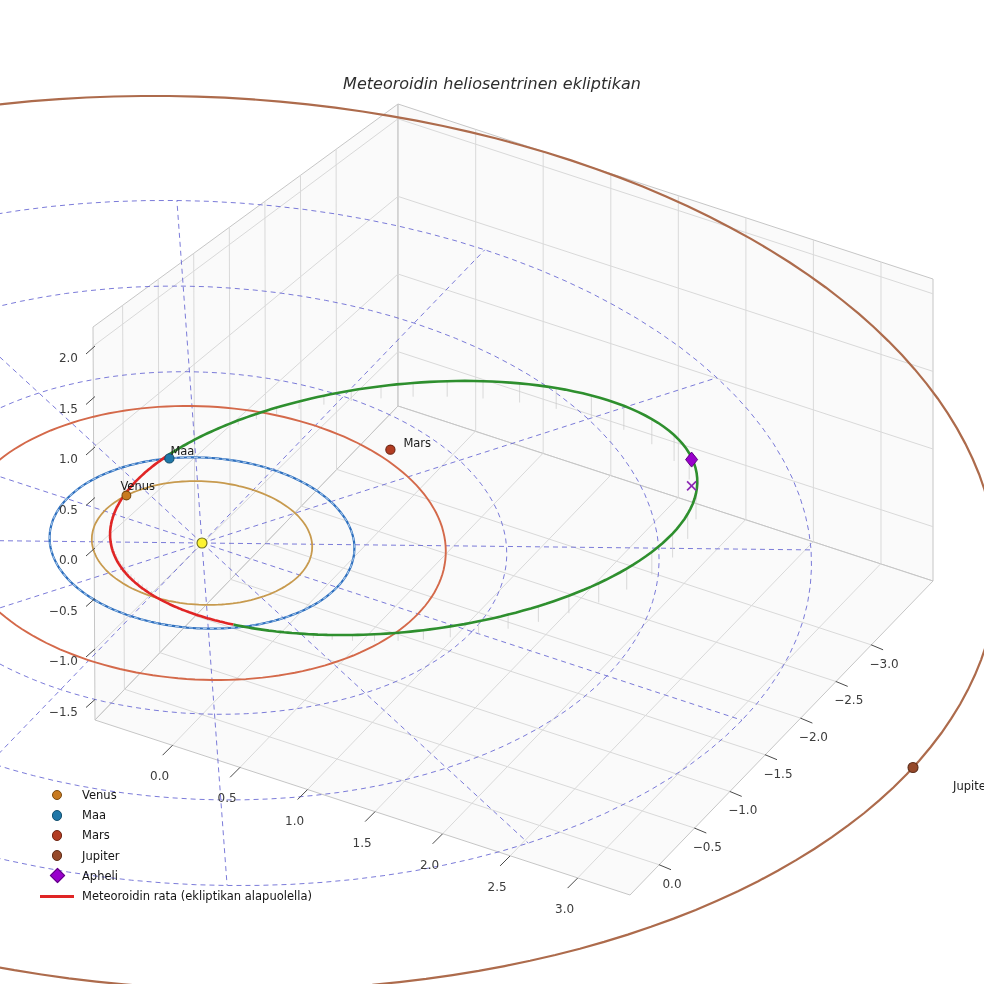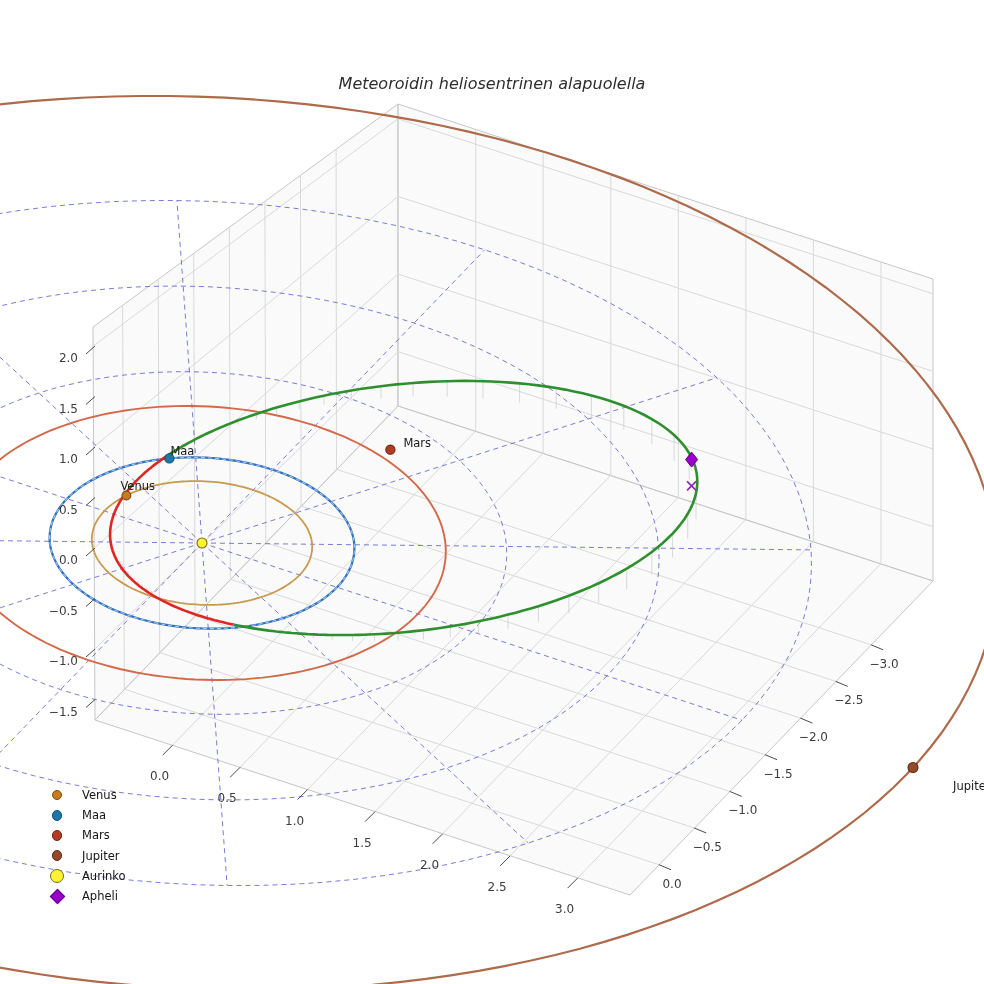--- a/index.html
+++ b/index.html
@@ -213,21 +213,21 @@
         <path stroke="#4a4a4a" stroke-width="1" d="M95.0 548.0L86.0 556.0" fill="none"></path>
         <text x="78.0" y="564.0" font-size="12" fill="#3c3c3c" text-anchor="end">0.0</text>
         <path stroke="#4a4a4a" stroke-width="1" d="M95.0 598.5L86.0 606.5" fill="none"></path>
         <text x="78.0" y="614.5" font-size="12" fill="#3c3c3c" text-anchor="end">−0.5</text>
         <path stroke="#4a4a4a" stroke-width="1" d="M95.0 649.0L86.0 657.0" fill="none"></path>
         <text x="78.0" y="665.0" font-size="12" fill="#3c3c3c" text-anchor="end">−1.0</text>
         <path stroke="#4a4a4a" stroke-width="1" d="M95.0 699.5L86.0 707.5" fill="none"></path>
         <text x="78.0" y="715.5" font-size="12" fill="#3c3c3c" text-anchor="end">−1.5</text>
       </g>
     </svg>
-  <div class="plot-title">Meteoroidin heliosentrinen alapuolella</div>
+  <div class="plot-title">Meteoroidin heliosentrinen ekliptikan</div>
   <div class="legend" id="legend">
       <div class="legend-row">
         <span class="lg-marker">
           <span class="mk-dot" style="background: rgb(200, 122, 32); border: 1px solid rgb(122, 74, 16);"></span>
         </span>
         <span class="lg-label">Venus</span>
       </div>
       <div class="legend-row">
         <span class="lg-marker">
           <span class="mk-dot" style="background: rgb(31, 119, 168); border: 1px solid rgb(20, 80, 111);"></span>
@@ -241,24 +241,24 @@
         <span class="lg-label">Mars</span>
       </div>
       <div class="legend-row">
         <span class="lg-marker">
           <span class="mk-dot" style="background: rgb(150, 73, 42); border: 1px solid rgb(94, 45, 25);"></span>
         </span>
         <span class="lg-label">Jupiter</span>
       </div>
       <div class="legend-row">
         <span class="lg-marker">
-          <span class="mk-sun" style="background: rgb(253, 243, 50); border: 1.5px solid rgb(112, 112, 28);"></span>
-        </span>
-        <span class="lg-label">Aurinko</span>
-      </div>
-      <div class="legend-row">
-        <span class="lg-marker">
           <span class="mk-diamond" style="background: rgb(153, 0, 204); border: 1px solid rgb(94, 0, 128);"></span>
         </span>
         <span class="lg-label">Apheli</span>
+      </div>
+      <div class="legend-row">
+        <span class="lg-marker">
+          <span class="mk-line" style="background: rgb(224, 37, 37);"></span>
+        </span>
+        <span class="lg-label">Meteoroidin rata (ekliptikan alapuolella)</span>
       </div>
     </div>
 </div>
 
 </body></html>

